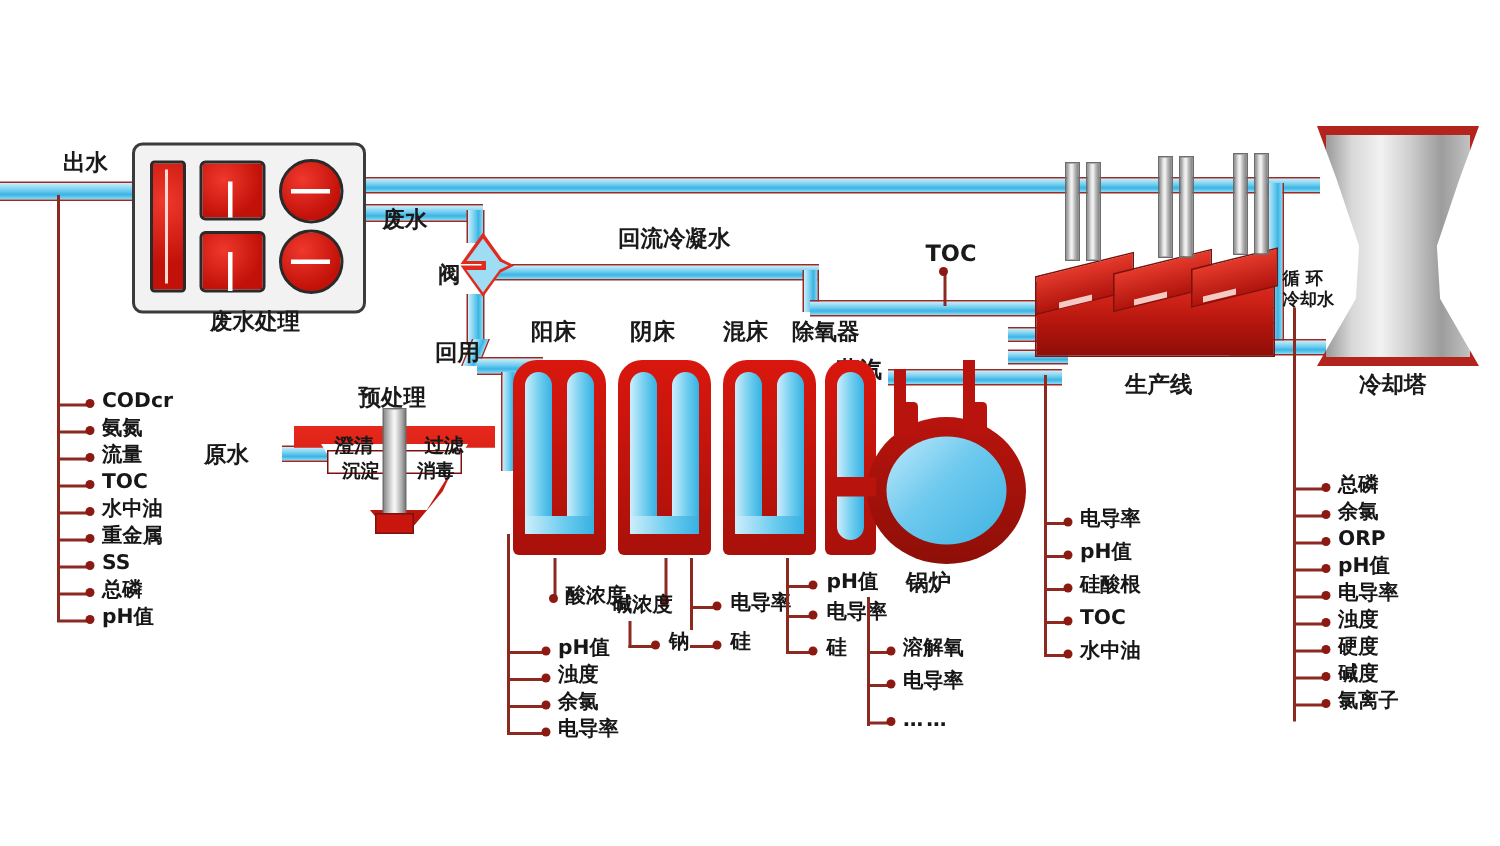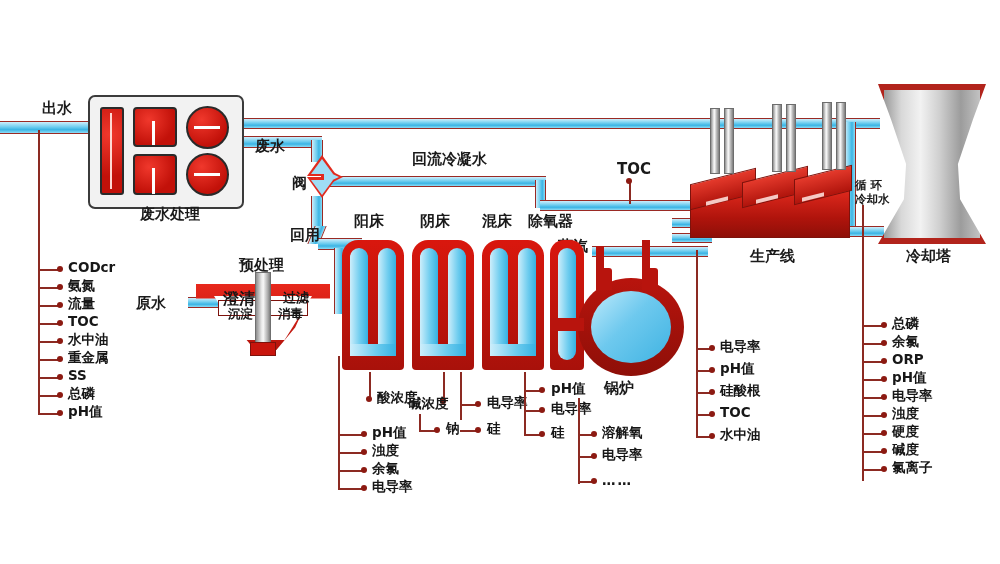--- a/index.html
+++ b/index.html
@@ -125,21 +125,21 @@
          clip-path:polygon(0% 0%,100% 0%,72% 100%,28% 100%);border:0;"></div>
     <div style="position:absolute;left:22px;top:28px;width:90px;height:16px;border:1.5px solid #7d120c;box-sizing:border-box;background:#fff;"></div>
 
     <div style="position:absolute;left:59px;top:0px;width:16px;height:82px;
          background:linear-gradient(to right,#8d8d8d,#e8e8e8 40%,#f7f7f7 52%,#a9a9a9 85%,#7e7e7e);
          border:1px solid #6f6f6f;box-sizing:border-box;"></div>
 
     <div style="position:absolute;left:54px;top:70px;width:26px;height:14px;background:#c8150d;border:1px solid #7d120c;box-sizing:border-box;"></div>
   </div>
   <div class="lbl lbl-title" style="left:239px;top:258px;">预处理</div>
-  <div class="meas" style="left:223px;top:291px;font-size:16px;">澄清</div>
+  <div class="meas" style="left:223px;top:291px;font-size:13px;">澄清</div>
   <div class="meas" style="left:283px;top:291px;font-size:13px;">过滤</div>
   <div class="meas" style="left:228px;top:308px;font-size:12.5px;">沉淀</div>
   <div class="meas" style="left:278px;top:308px;font-size:12.5px;">消毒</div>
 
   <div style="position:absolute;left:342px;top:240px;width:62px;height:130px;">
     <div style="position:absolute;left:0;top:0;width:62px;height:130px;
         background:linear-gradient(to bottom,#d9170e,#a8110a);
         border-radius:16px 16px 4px 4px;"></div>
     <div style="position:absolute;left:8px;top:8px;width:18px;height:106px;border-radius:10px;
         background:linear-gradient(to right,#cdeefb,#6fcdef 55%,#37b1e2);"></div>

